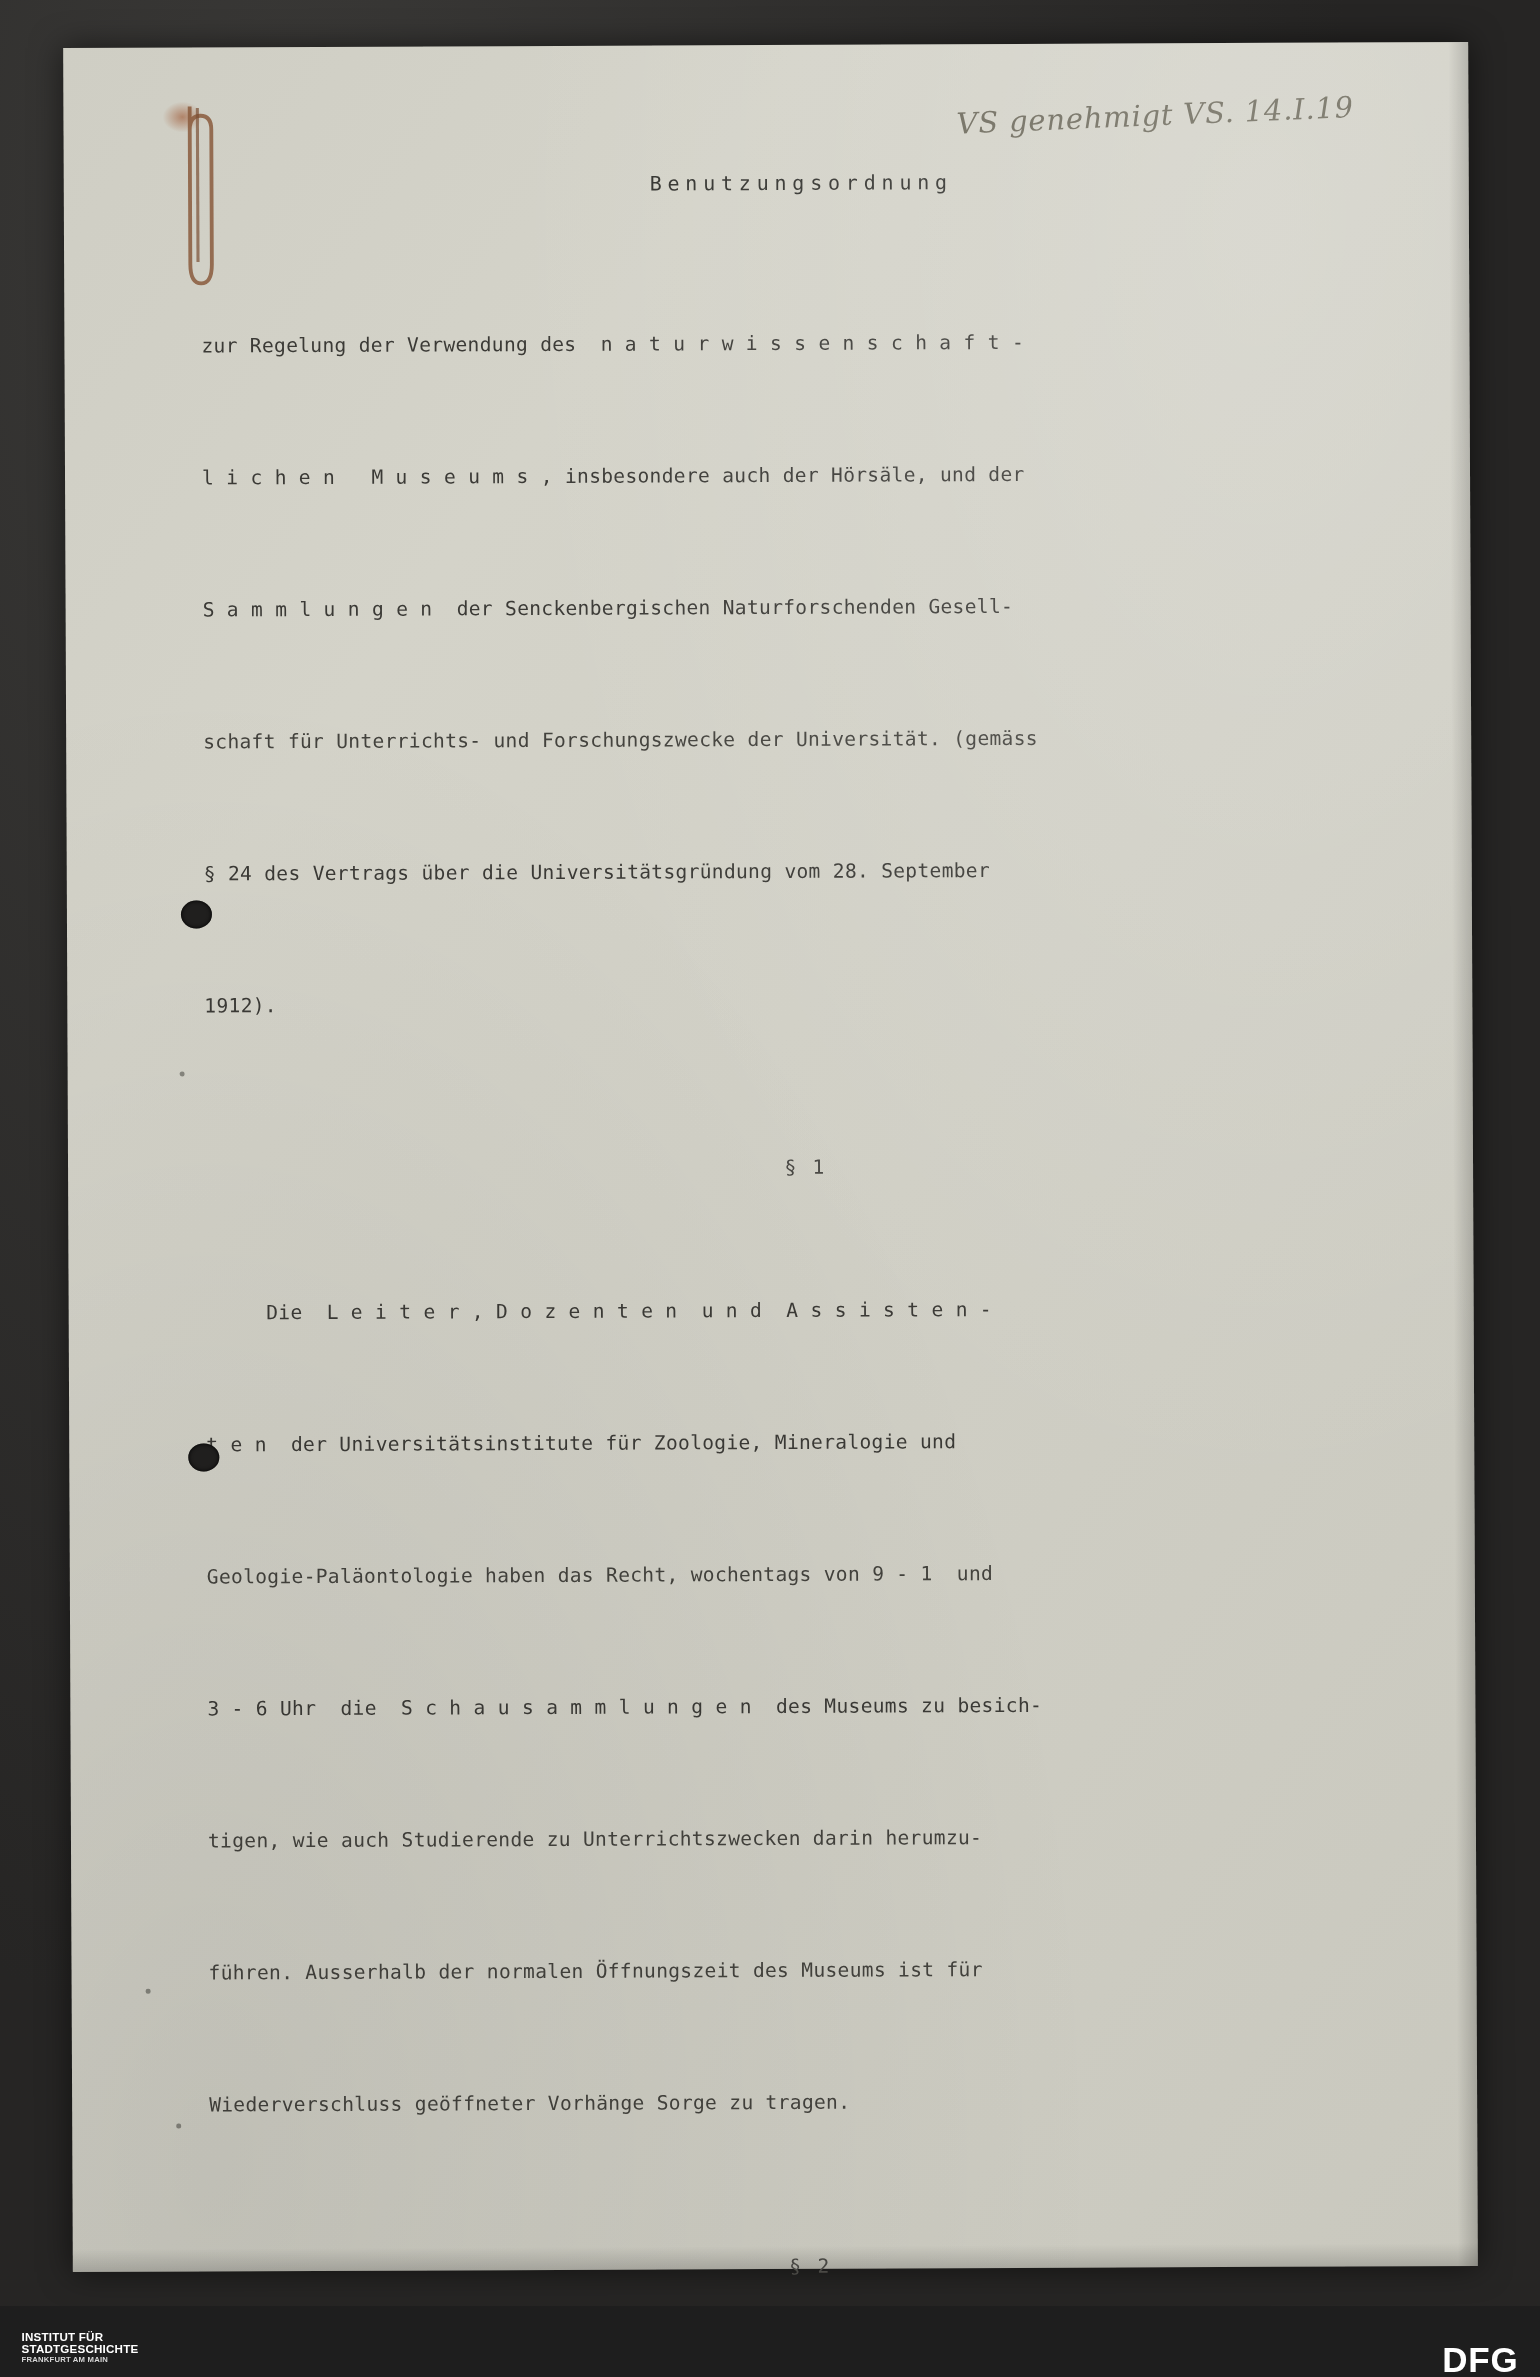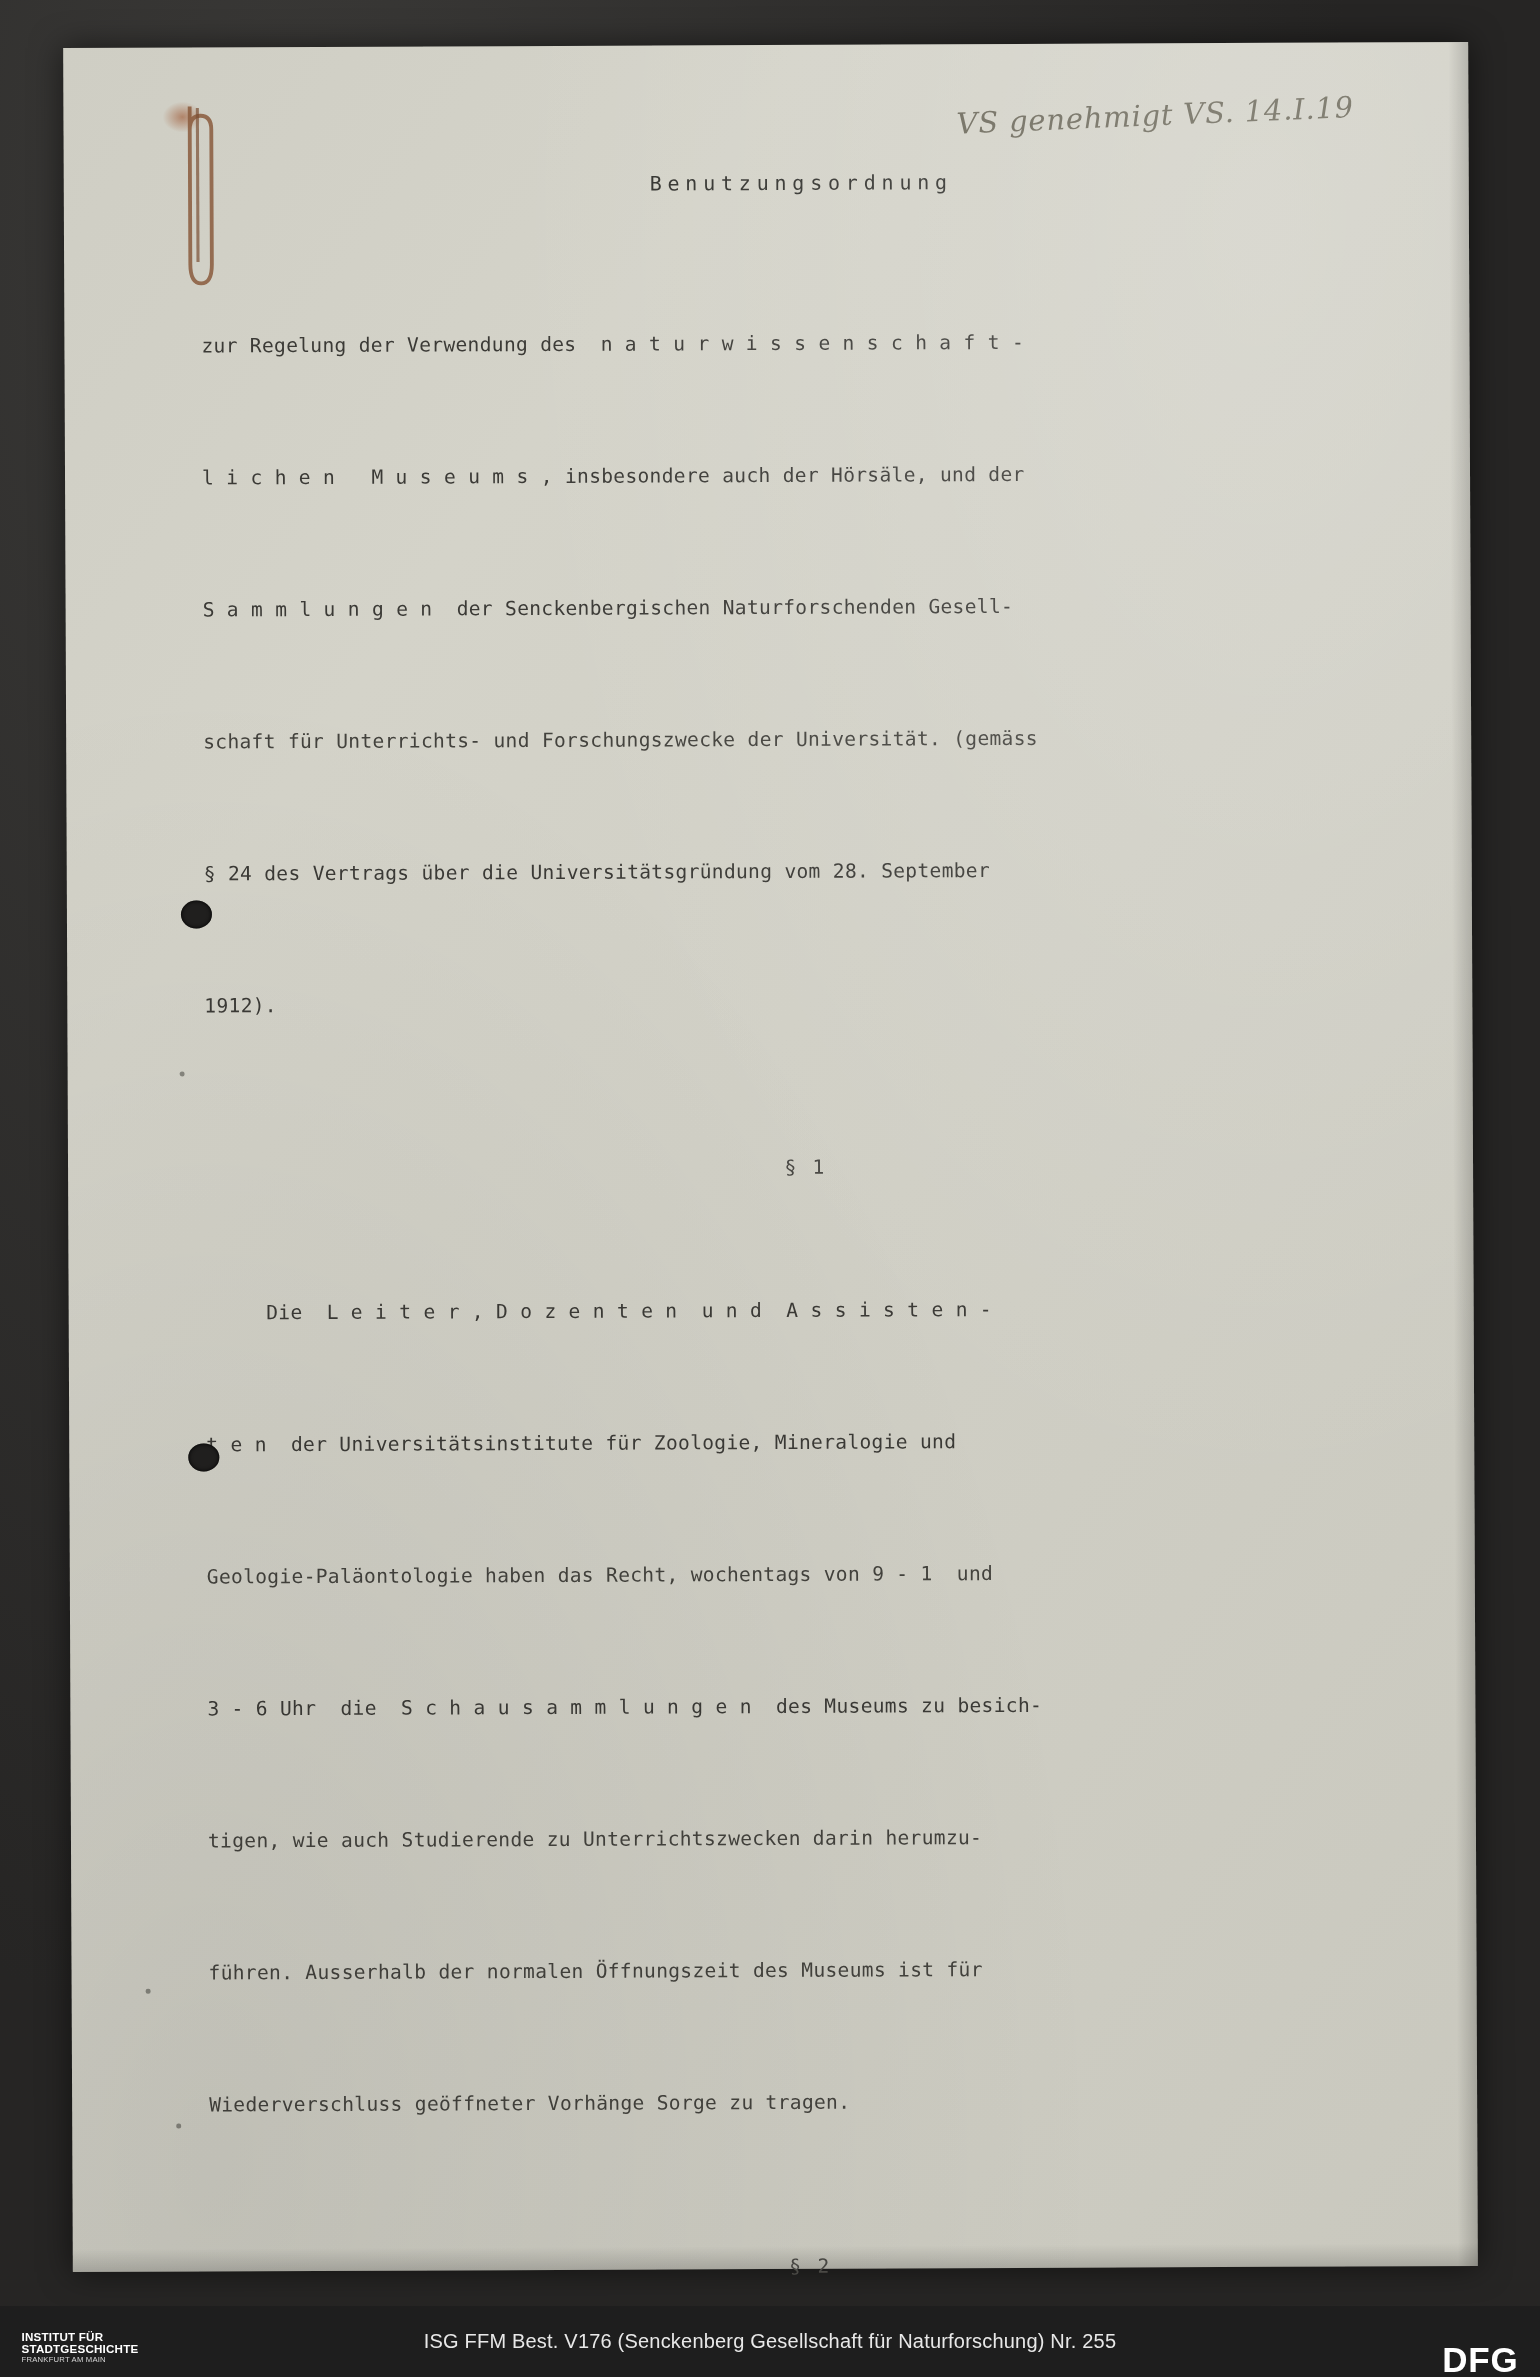--- a/index.html
+++ b/index.html
@@ -52,21 +52,21 @@
     z-index: 2;
     color: #ffffff;
     font-size: 11.6px;
     line-height: 1.08;
     font-weight: bold;
     letter-spacing: 0.2px;
     margin-top: 12px;
   }
   .isg-logo .sub {
     font-size: 7.7px;
-    font-weight: normal;
+    font-weight: bold;
     color: #d7d7d7;
   }
   .dfg-logo {
     position: relative;
     z-index: 2;
     color: #ffffff;
     font-size: 35px;
     font-weight: bold;
     letter-spacing: 0.8px;
     font-family: "Liberation Sans", sans-serif;
@@ -254,16 +254,15 @@
 
   </div>
 </div>
 
 <div class="footer-bar">
   <div class="isg-logo">
     <div>INSTITUT FÜR</div>
     <div>STADTGESCHICHTE</div>
     <div class="sub">FRANKFURT AM MAIN</div>
   </div>
-  <div class="footer-center">ISG FFM Best. V176 (Senckenberg Gesellschaft für Naturforschung) Nr. 255</div>
   <div class="dfg-logo">DFG</div>
 </div>
 
 
 </body></html>

